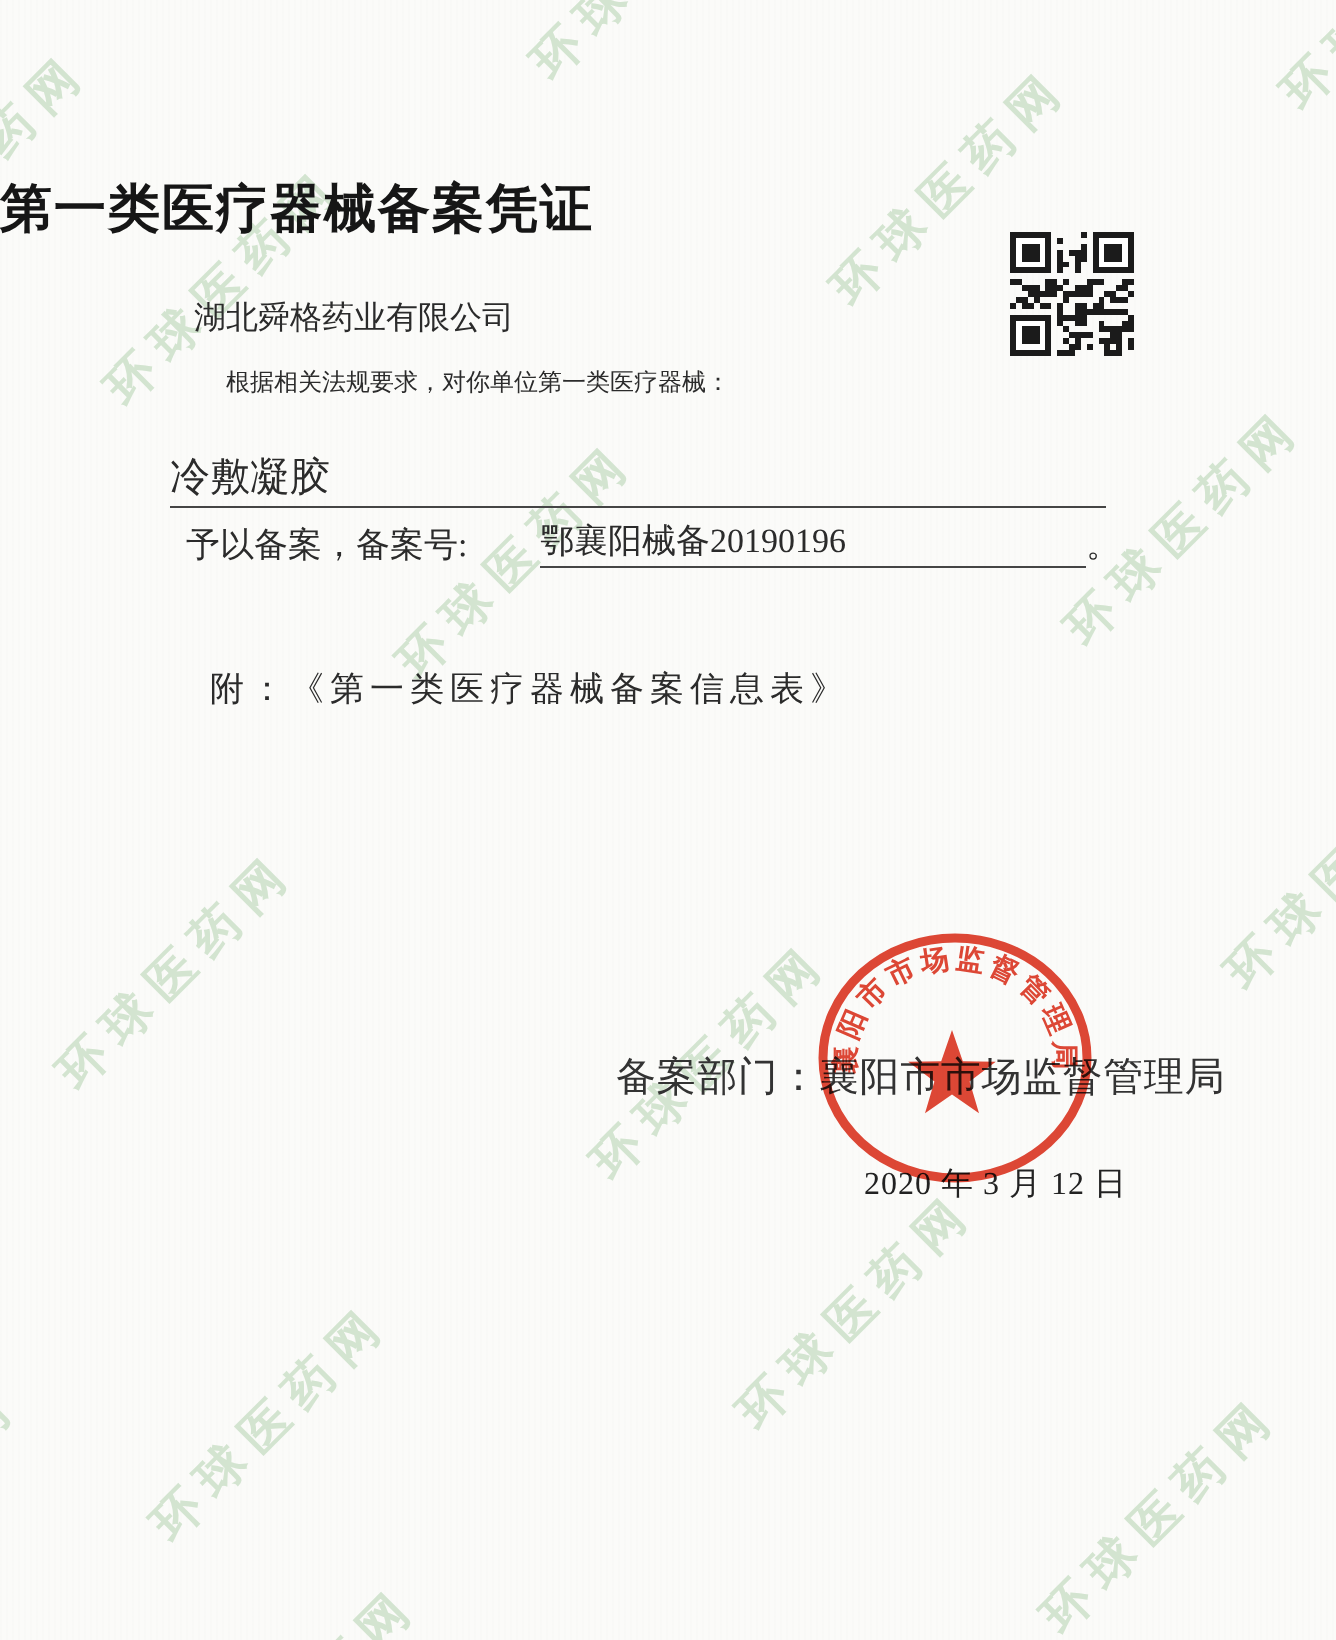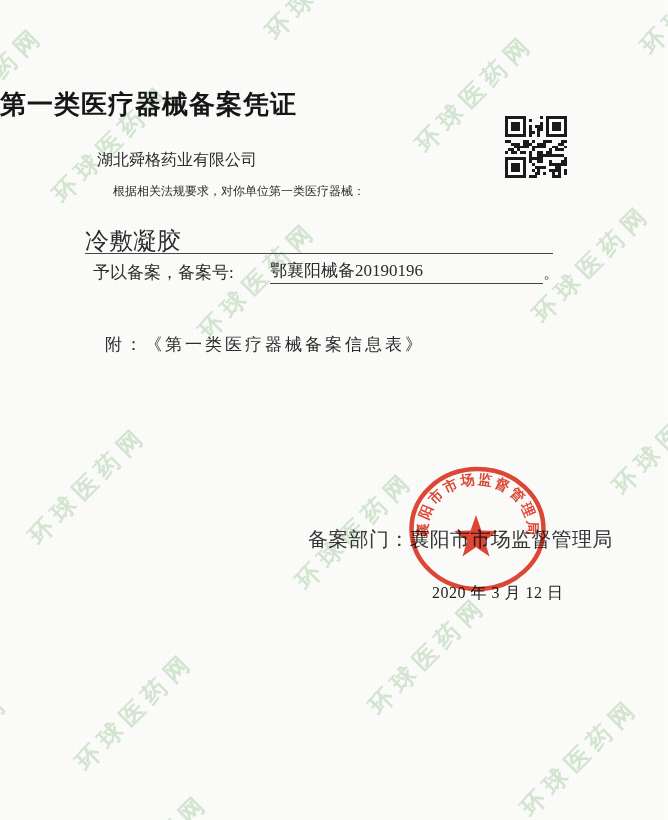--- a/index.html
+++ b/index.html
@@ -29,21 +29,21 @@
   .title{
     position:absolute;left:0;top:87px;width:100%;
     text-align:left;
     font-size:26px;font-weight:bold;letter-spacing:1px;color:#161616;
   }
   .t-line{position:absolute;line-height:1.3;}
   .company{left:97px;top:150px;font-size:16px;}
   .intro{left:113px;top:184px;font-size:12px;}
   .device{
     left:85px;top:226px;width:468px;height:27px;
-    font-size:24px;border-bottom:1px solid #454545;
+    font-size:20px;border-bottom:1px solid #454545;
   }
   .filing{left:93px;top:260px;font-size:17px;}
   .filing .lbl{display:inline-block;width:177px;}
   .filing .num{
     display:inline-block;width:273px;height:23px;
     border-bottom:1px solid #454545;vertical-align:bottom;
   }
   .attach{left:105px;top:334px;font-size:17px;letter-spacing:3px;}
   .dept{left:308px;top:526px;font-size:20px;letter-spacing:0.3px;color:#333;}
   .date{left:432px;top:583px;font-size:16px;letter-spacing:0.5px;color:#222;}

